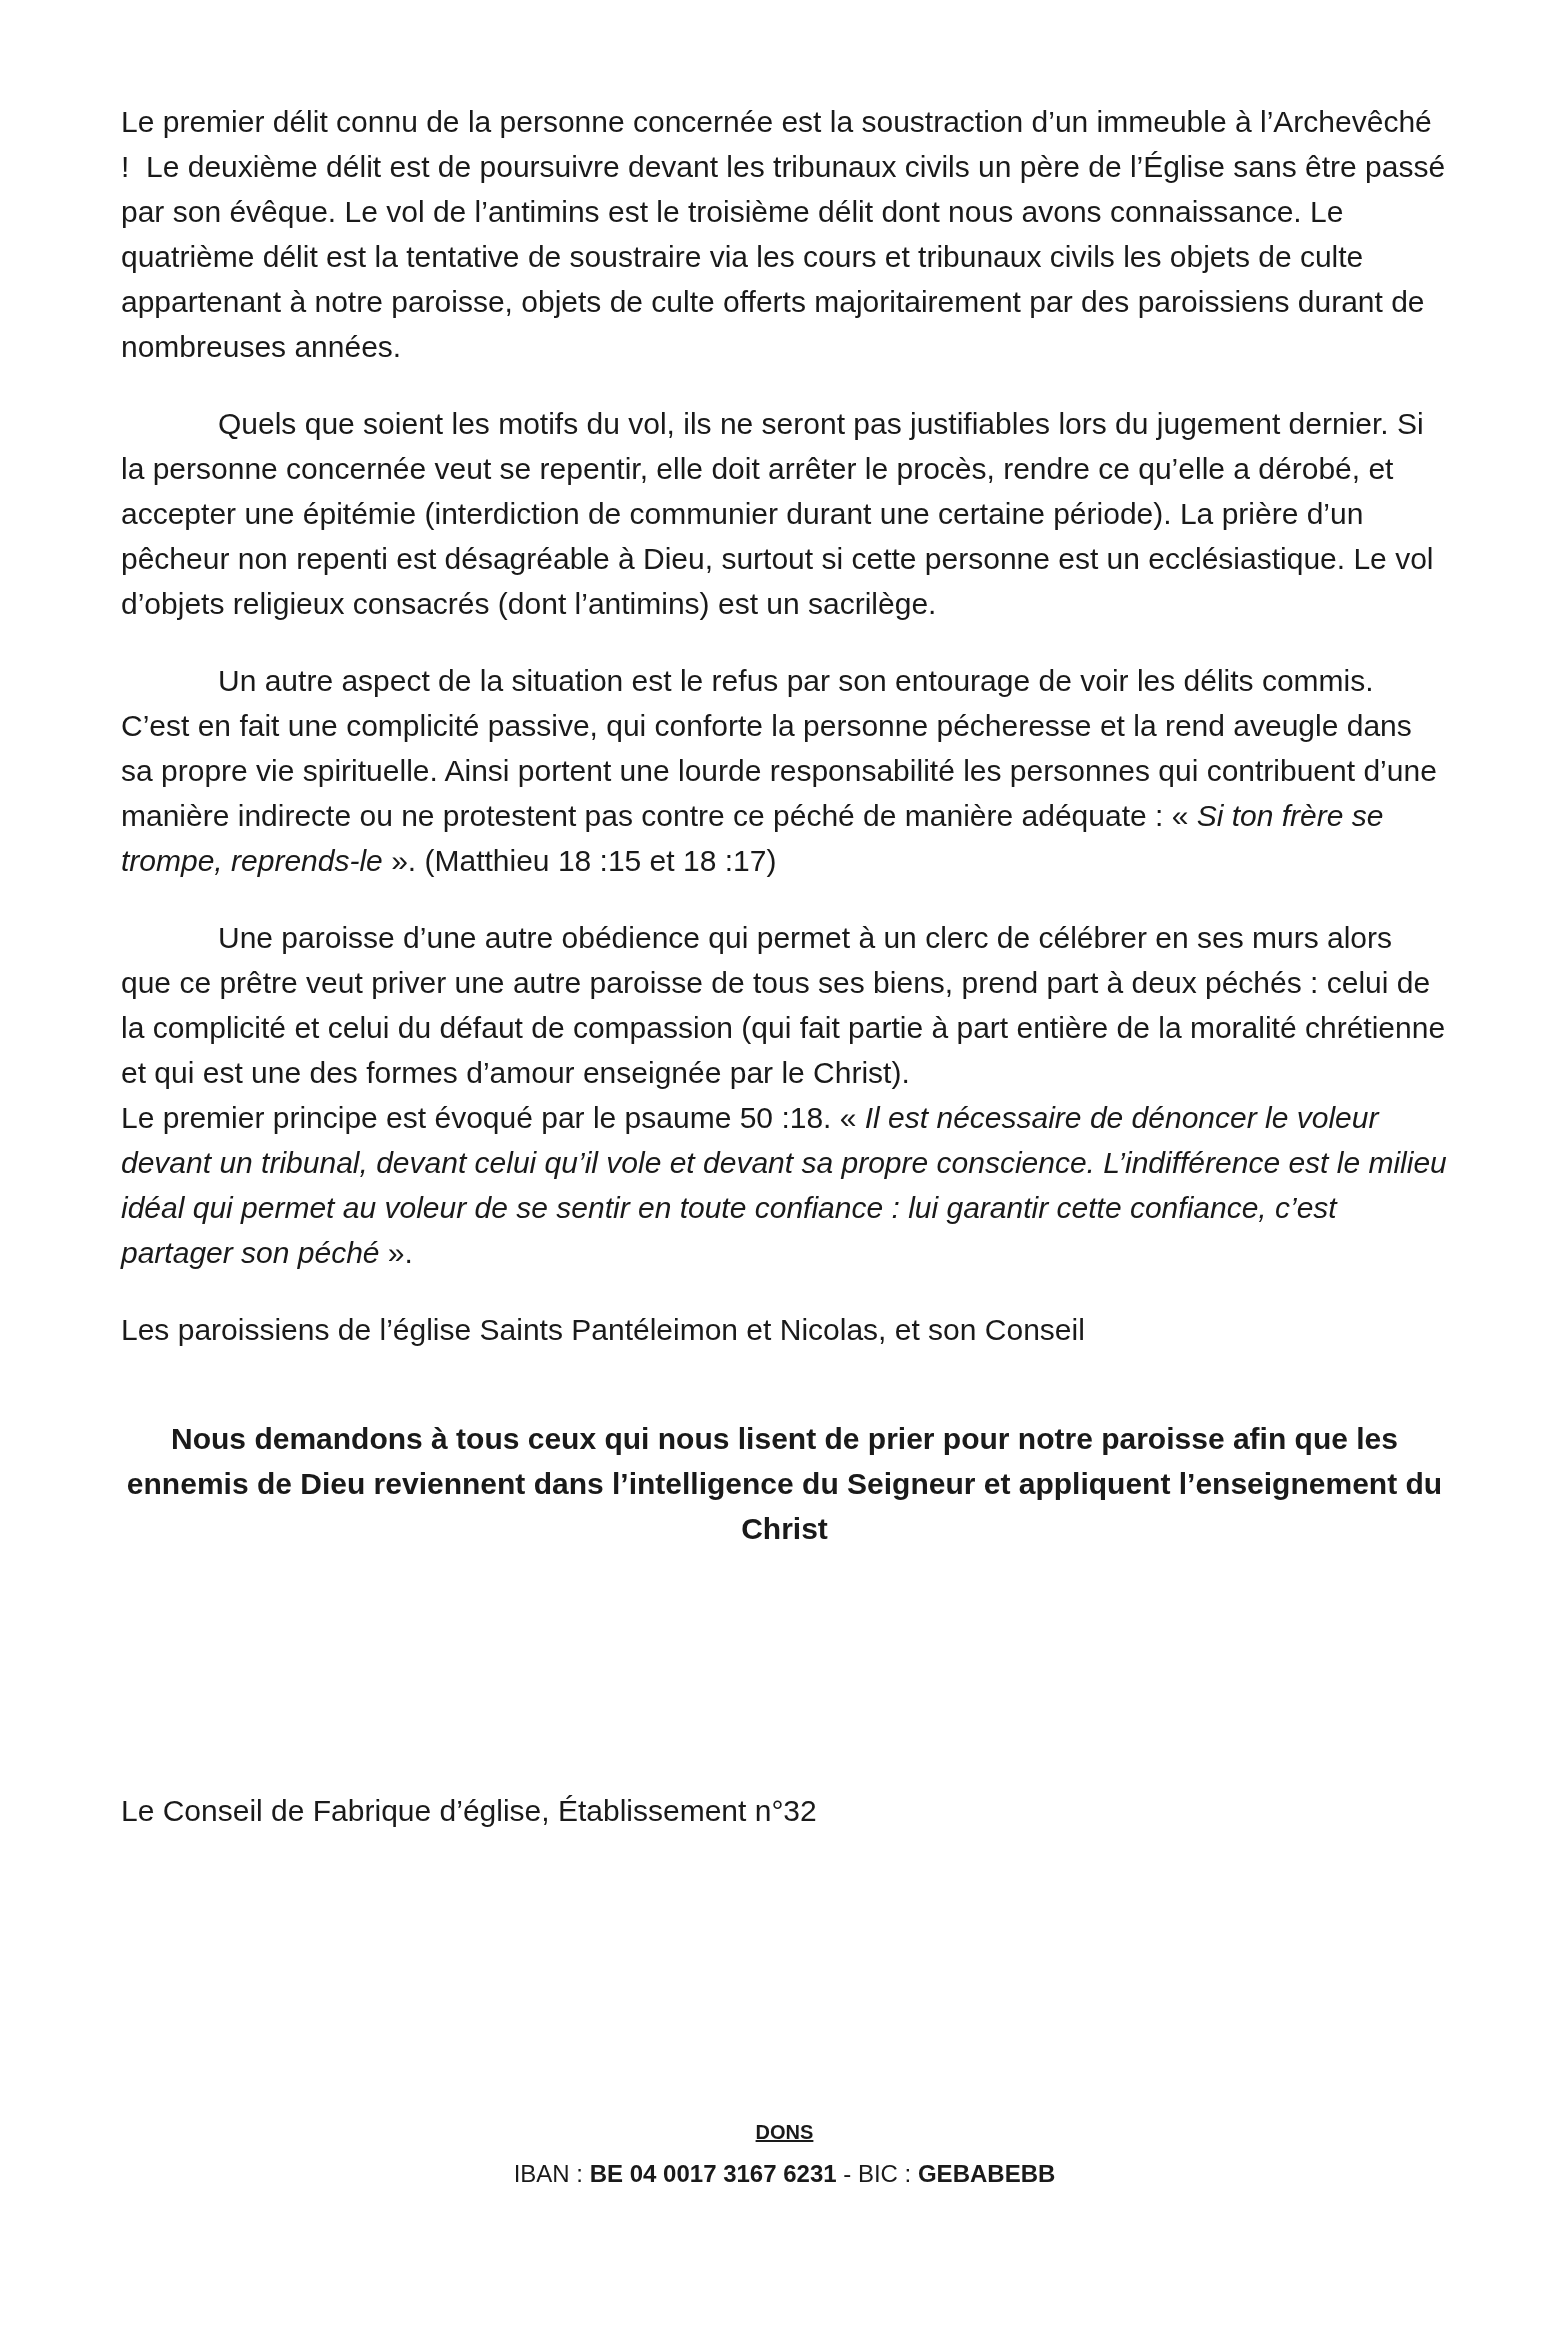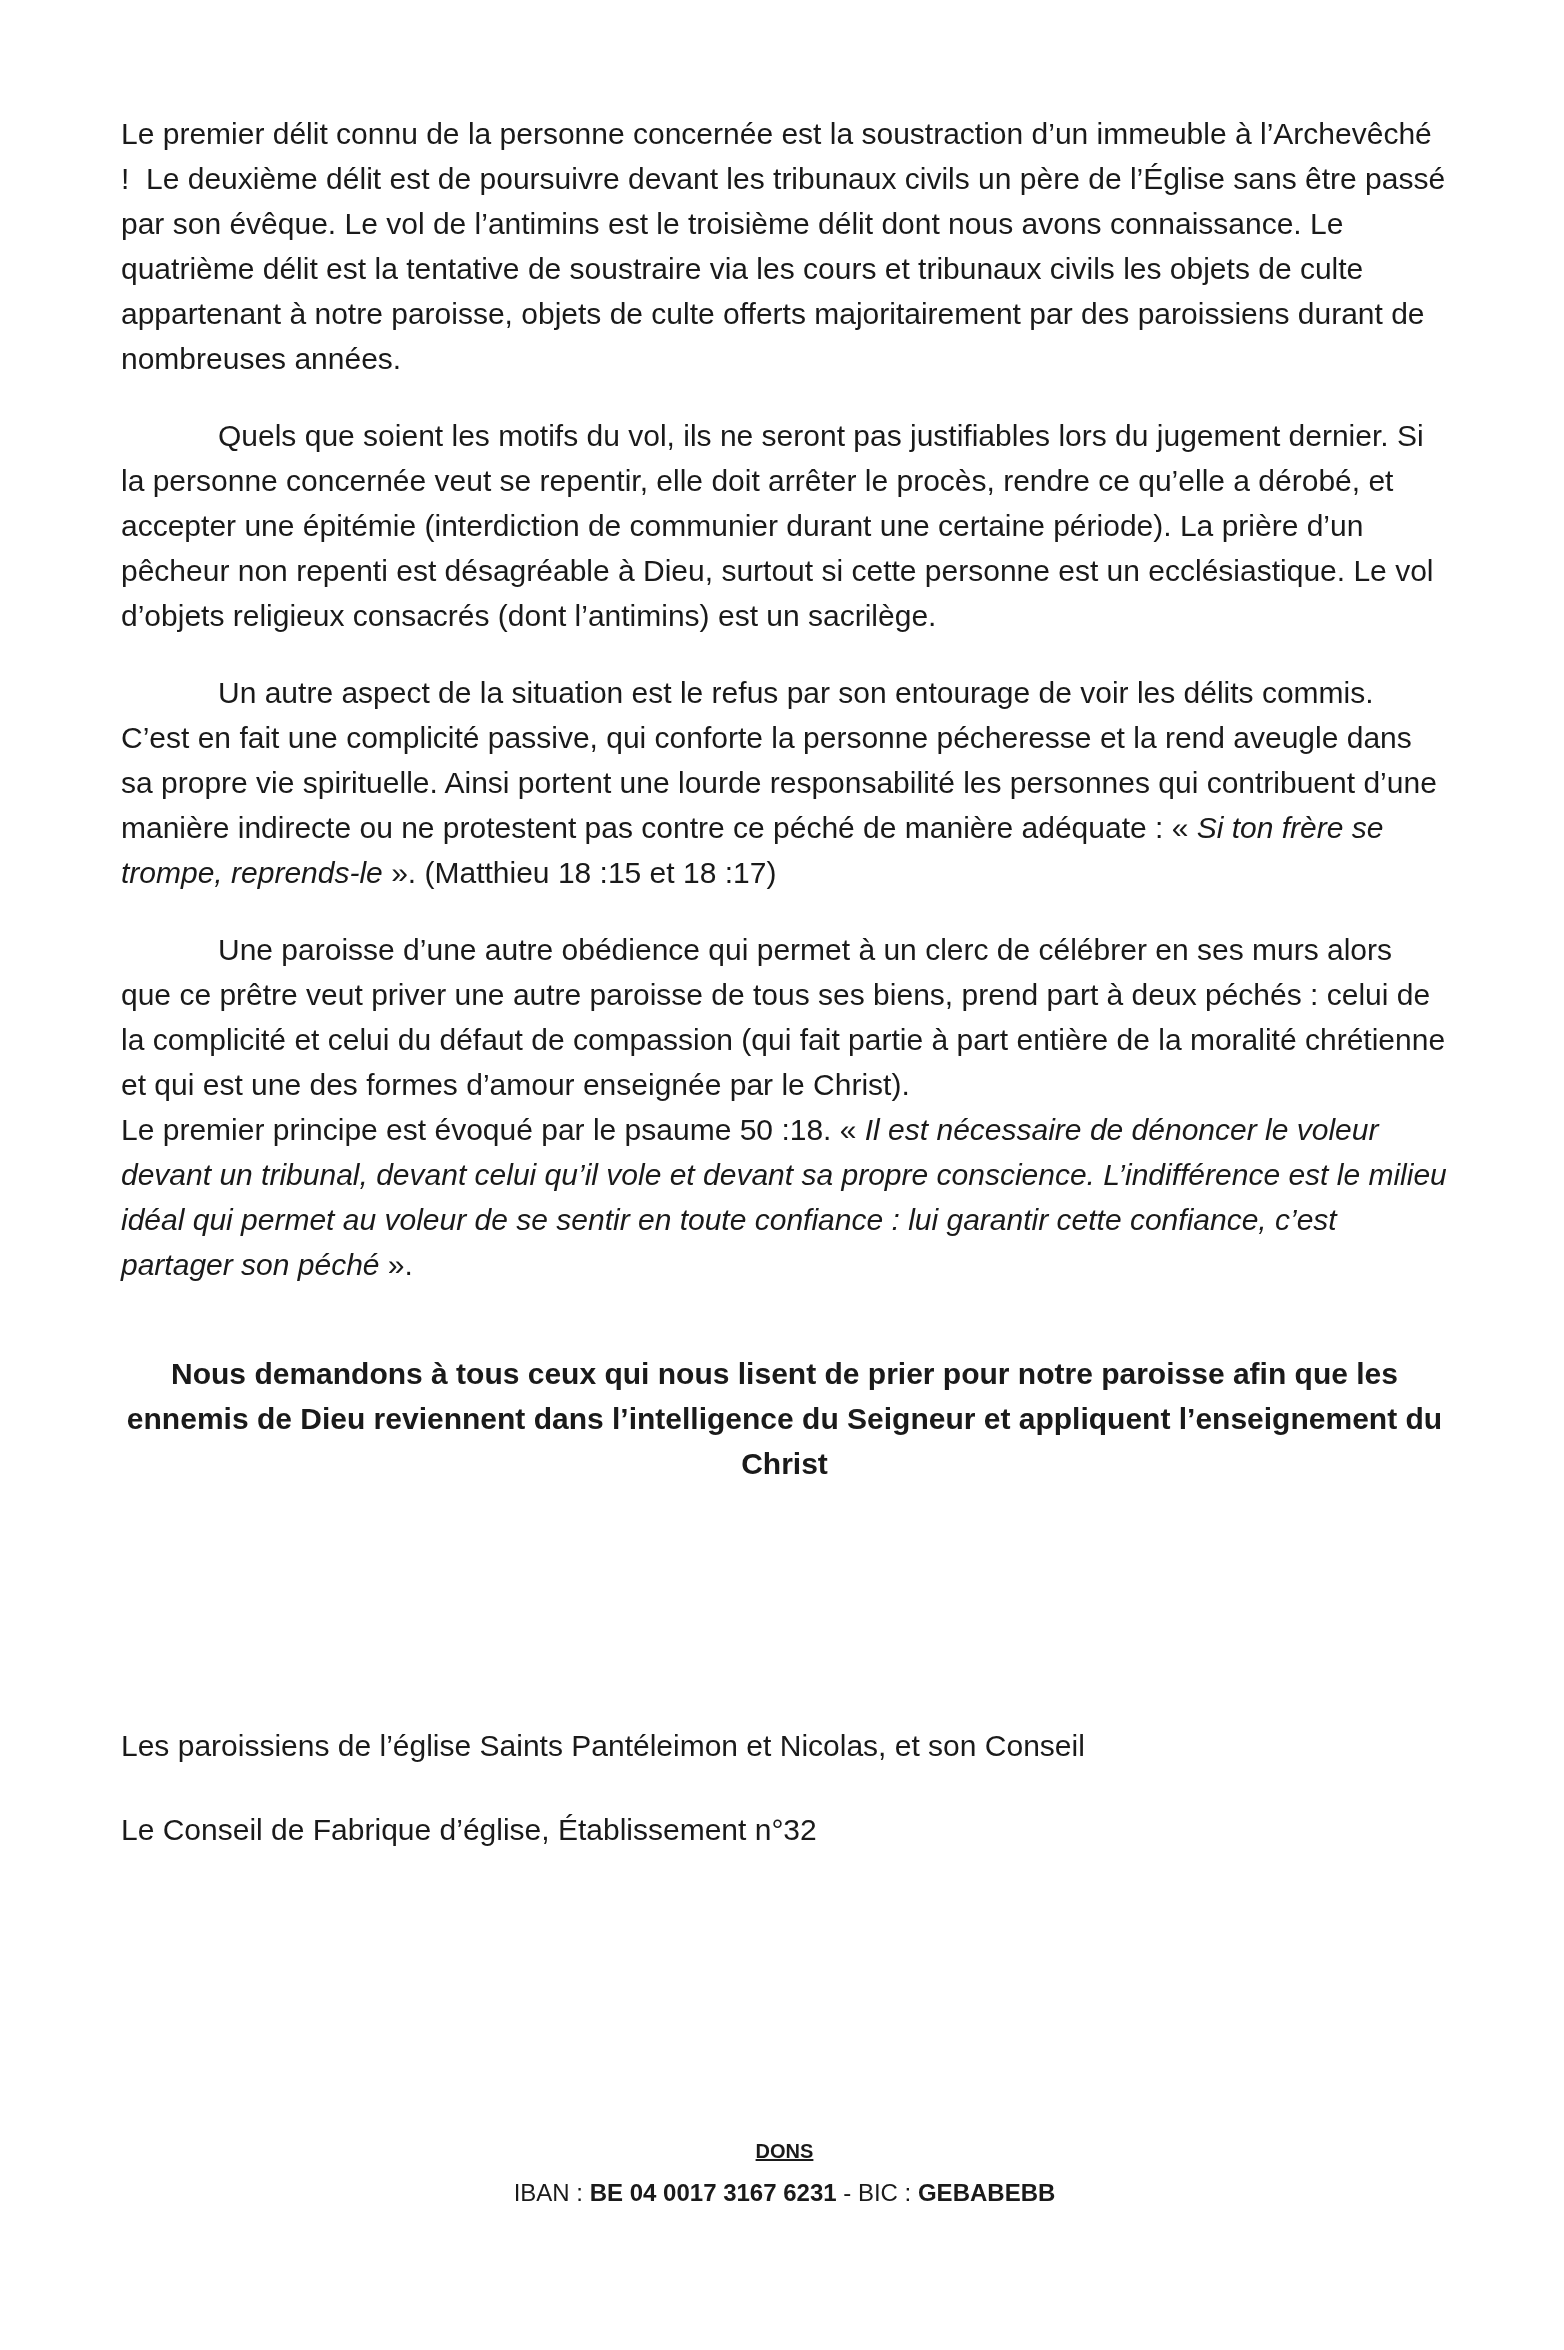--- a/index.html
+++ b/index.html
@@ -9,21 +9,21 @@
     height: 2350px;
     box-sizing: border-box;
     background: #ffffff;
     color: #1a1a1a;
     font-family: "Liberation Sans", sans-serif;
     font-size: 30px;
     line-height: 45px;
     padding: 95px 116px 0 121px;
     overflow: hidden;
   }
-  .para { margin: 16px 0 32px 0; }
+  .para { margin: 4px 0 32px 0; }
   .indented { text-indent: 97px; }
   .u { }
   em { font-style: italic; }
   .appeal {
     font-weight: bold;
     text-align: center;
     text-indent: 0;
     margin: 64px 0 237px 0;
   }
   .sig { margin: 0 0 39px 0; }
@@ -48,23 +48,23 @@
 <div class="page">
 
   <p class="para"><span>Le premier délit connu de la personne concernée est la soustraction d’un immeuble à l’Archevêché !&nbsp; Le deuxième délit est de poursuivre devant les tribunaux civils un père de l’Église sans être passé par son évêque. Le vol de l’antimins est le troisième délit dont nous avons connaissance. Le quatrième délit est la tentative de soustraire via les cours et tribunaux civils les objets de culte appartenant à notre paroisse, objets de culte offerts majoritairement par des paroissiens durant de nombreuses années.</span></p>
 
   <p class="para indented"><span>Quels que soient les motifs du vol, ils ne seront pas justifiables lors du jugement dernier. Si la personne concernée veut se repentir, elle doit arrêter le procès, rendre ce qu’elle a dérobé, et accepter une épitémie (interdiction de communier durant une certaine période). La prière d’un pêcheur non repenti est désagréable à Dieu, surtout si cette personne est un ecclésiastique. Le vol d’objets religieux consacrés (dont l’antimins) </span><span class="u">est un sacrilège</span><span>.</span></p>
 
   <p class="para indented"><span>Un autre aspect de la situation est le refus par son entourage de voir les délits commis. C’est en fait une complicité passive, qui conforte la personne pécheresse et la rend aveugle dans sa propre vie spirituelle. Ainsi portent une lourde responsabilité les personnes qui contribuent d’une manière indirecte ou ne protestent pas contre ce péché de manière adéquate : « </span><em>Si ton frère se trompe, reprends-le</em><span> ». (Matthieu 18 :15 et 18 :17)</span></p>
 
   <p class="para indented"><span>Une paroisse d’une autre obédience qui permet à un clerc de célébrer en ses murs alors que ce prêtre veut priver une autre paroisse de tous ses biens, prend part à deux péchés : celui de la complicité et celui du défaut de compassion (qui fait partie à part entière de la moralité chrétienne et qui est une des formes d’amour enseignée par le Christ).</span><br><span>Le premier principe est évoqué par le psaume 50 :18. « </span><em>Il est nécessaire de dénoncer le voleur devant un tribunal, devant celui qu’il vole et devant sa propre conscience. L’indifférence est le milieu idéal qui permet au voleur de se sentir en toute confiance : lui garantir cette confiance, c’est partager son péché</em><span> ».</span></p>
 
+  <p class="para sig"><span>Les paroissiens de l’église Saints Pantéleimon et Nicolas, et son Conseil</span></p>
+
   <p class="para appeal"><span>Nous demandons à tous ceux qui nous lisent de prier pour notre paroisse afin que les ennemis de Dieu reviennent dans l’intelligence du Seigneur et appliquent l’enseignement du Christ</span></p>
-
-  <p class="para sig"><span>Les paroissiens de l’église Saints Pantéleimon et Nicolas, et son Conseil</span></p>
 
   <p class="para sig"><span>Le Conseil de Fabrique d’église, Établissement n°32</span></p>
 
   <div class="dons">
     <p class="dons-title"><span>DONS</span></p>
     <p class="dons-iban"><span>IBAN : </span><span class="b">BE 04 0017 3167 6231</span><span> - </span><span>BIC : </span><span class="b">GEBABEBB</span></p>
   </div>
 
 </div>
 

